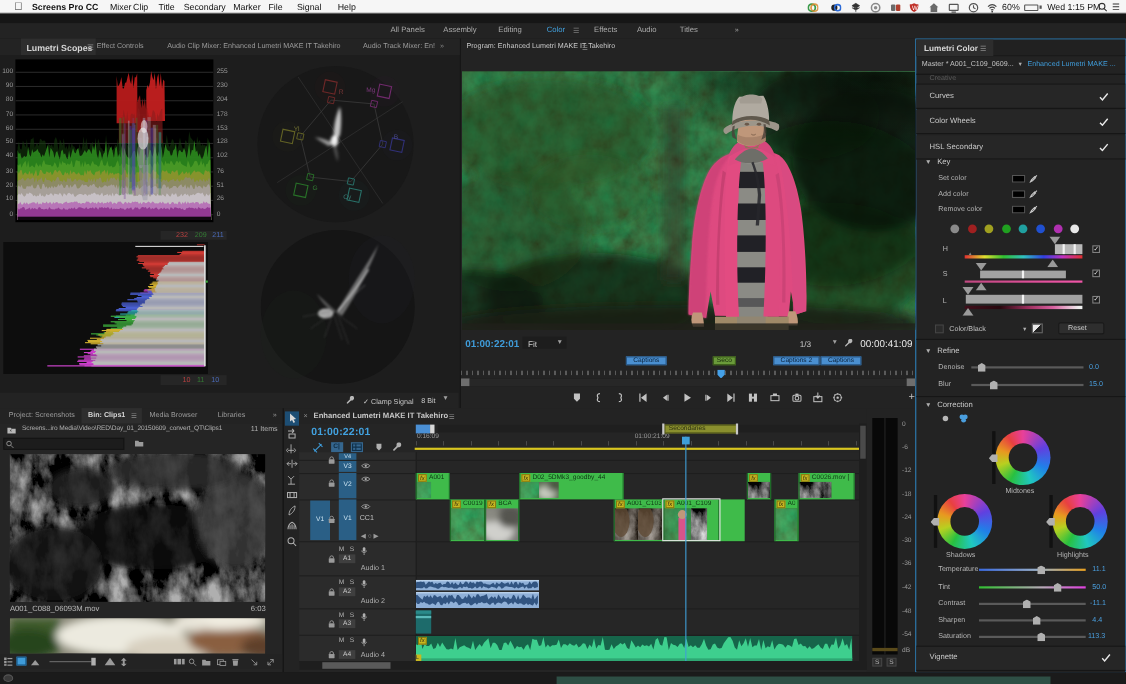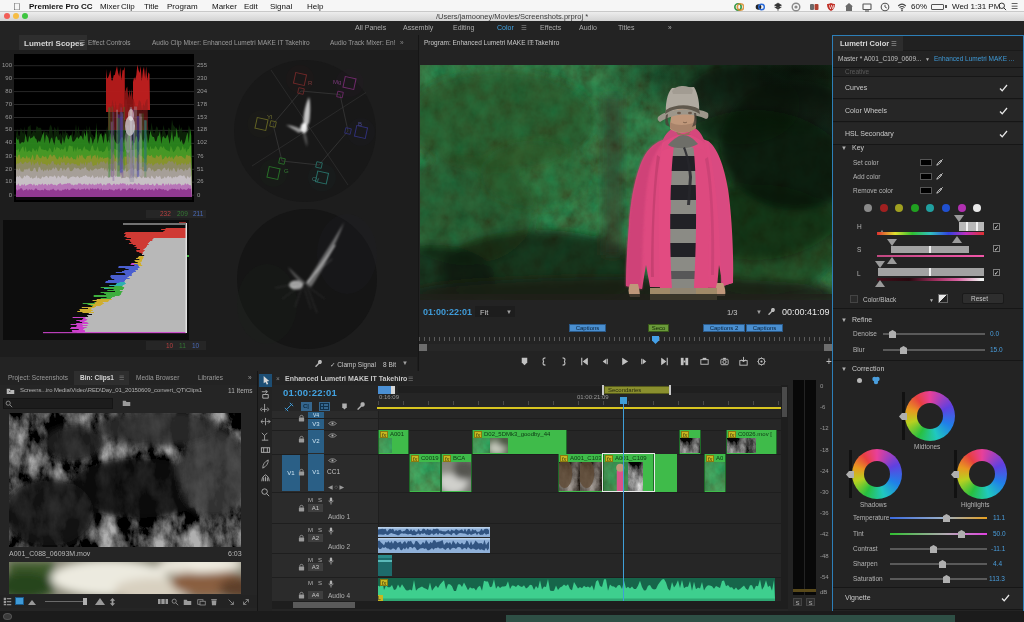--- a/index.html
+++ b/index.html
@@ -5,27 +5,27 @@
 html,body{width:1024px;height:622px;overflow:hidden;background:#161616;font-family:"Liberation Sans",sans-serif}
 .abs{position:absolute}
 #stage{position:relative;width:1024px;height:622px}
 .tabtxt{font-size:6.5px;color:#9b9b9b;white-space:nowrap}
 </style></head>
 <body>
 <div id="stage">
 
 <div class="abs" style="left:0;top:0;width:1024px;height:12px;background:#f6f6f6;border-bottom:1px solid #c9c9c9">
   <div class="abs" style="left:13px;top:1px;font-size:10px;color:#111"></div>
-  <div class="abs" style="left:29px;top:2px;font-size:8px;font-weight:bold;color:#111">Premiere Pro CC</div>
+  <div class="abs" style="left:29px;top:2px;font-size:8px;font-weight:bold;color:#111">Screens Pro CC</div>
   <div class="abs" style="left:100px;top:2px;font-size:8px;color:#111">Mixer</div>
   <div class="abs" style="left:121px;top:2px;font-size:8px;color:#111">Clip</div>
   <div class="abs" style="left:144px;top:2px;font-size:8px;color:#111">Title</div>
-  <div class="abs" style="left:167px;top:2px;font-size:8px;color:#111">Program</div>
+  <div class="abs" style="left:167px;top:2px;font-size:8px;color:#111">Secondary</div>
   <div class="abs" style="left:212px;top:2px;font-size:8px;color:#111">Marker</div>
-  <div class="abs" style="left:244px;top:2px;font-size:8px;color:#111">Edit</div>
+  <div class="abs" style="left:244px;top:2px;font-size:8px;color:#111">File</div>
   <div class="abs" style="left:270px;top:2px;font-size:8px;color:#111">Signal</div>
   <div class="abs" style="left:307px;top:2px;font-size:8px;color:#111">Help</div>
   <div id="mbicons">
         <svg class="abs" style="left:734px;top:1.5px" width="10" height="10" viewBox="0 0 10 10">
           <circle cx="4" cy="5" r="3.2" fill="none" stroke="#3a9a4a" stroke-width="1.6"></circle>
           <circle cx="6.5" cy="5" r="3.2" fill="none" stroke="#d88a2a" stroke-width="1.6" opacity="0.85"></circle>
         </svg>
         <svg class="abs" style="left:755px;top:1.5px" width="10" height="10" viewBox="0 0 10 10">
           <circle cx="3.5" cy="5" r="2.8" fill="#222"></circle>
           <circle cx="6.5" cy="5" r="2.8" fill="none" stroke="#2a6ad8" stroke-width="1.4"></circle>
@@ -57,34 +57,28 @@
           <path d="M5,2.8 V5 L6.8,6" stroke="#555" stroke-width="1" fill="none"></path>
         </svg>
         <svg class="abs" style="left:897px;top:1.5px" width="10" height="10" viewBox="0 0 10 10">
           <path d="M1.2,4 C3.5,1.8 6.5,1.8 8.8,4 M2.5,5.6 C4,4.3 6,4.3 7.5,5.6 M3.8,7.2 C4.5,6.6 5.5,6.6 6.2,7.2" stroke="#444" stroke-width="1.1" fill="none"></path>
           <circle cx="5" cy="8.6" r="0.8" fill="#444"></circle>
         </svg>
       </div>
   <div class="abs" style="left:911px;top:2px;font-size:8px;color:#111">60%</div>
   <div class="abs" style="left:931px;top:3.5px;width:13px;height:6px;border:1px solid #555;border-radius:1px"></div>
   <div class="abs" style="left:945px;top:5px;width:2px;height:3px;background:#555"></div>
-  <div class="abs" style="left:952px;top:2px;font-size:8px;color:#111">Wed 1:31 PM</div>
+  <div class="abs" style="left:952px;top:2px;font-size:8px;color:#111">Wed 1:15 PM</div>
   <svg class="abs" style="left:998px;top:2px" width="9" height="9" viewBox="0 0 10 10">
         <circle cx="4.2" cy="4.2" r="3" fill="none" stroke="#333" stroke-width="1.1"></circle>
         <path d="M6.4,6.4 L9,9" stroke="#333" stroke-width="1.1"></path>
       </svg>
   <div class="abs" style="left:1011px;top:2px;font-size:8px;color:#333">☰</div>
 </div>
 
-<div class="abs" style="left:0;top:12px;width:1024px;height:9px;background:linear-gradient(#ededed,#d2d2d2)">
-  <div class="abs" style="left:4px;top:1px;width:6px;height:6px;border-radius:50%;background:#f25e57"></div>
-  <div class="abs" style="left:13px;top:1px;width:6px;height:6px;border-radius:50%;background:#f6bd44"></div>
-  <div class="abs" style="left:22px;top:1px;width:6px;height:6px;border-radius:50%;background:#3ec540"></div>
-  <div class="abs" style="left:0;top:0px;width:1024px;text-align:center;font-size:7.5px;color:#3a3a3a">/Users/jamooney/Movies/Screenshots.prproj *</div>
-</div>
 
 <div class="abs" style="left:0;top:21px;width:1024px;height:14px;background:#232323">
   <div class="abs tabtxt" style="left:355px;top:3px;color:#ababab;font-size:7px">All Panels</div>
   <div class="abs tabtxt" style="left:403px;top:3px;color:#ababab;font-size:7px">Assembly</div>
   <div class="abs tabtxt" style="left:453px;top:3px;color:#ababab;font-size:7px">Editing</div>
   <div class="abs tabtxt" style="left:497px;top:3px;color:#42a2e0;font-size:7px">Color</div>
   <div class="abs tabtxt" style="left:521px;top:3px;color:#7a7a7a">☰</div>
   <div class="abs tabtxt" style="left:540px;top:3px;color:#ababab;font-size:7px">Effects</div>
   <div class="abs tabtxt" style="left:579px;top:3px;color:#ababab;font-size:7px">Audio</div>
   <div class="abs tabtxt" style="left:618px;top:3px;color:#ababab;font-size:7px">Titles</div>

